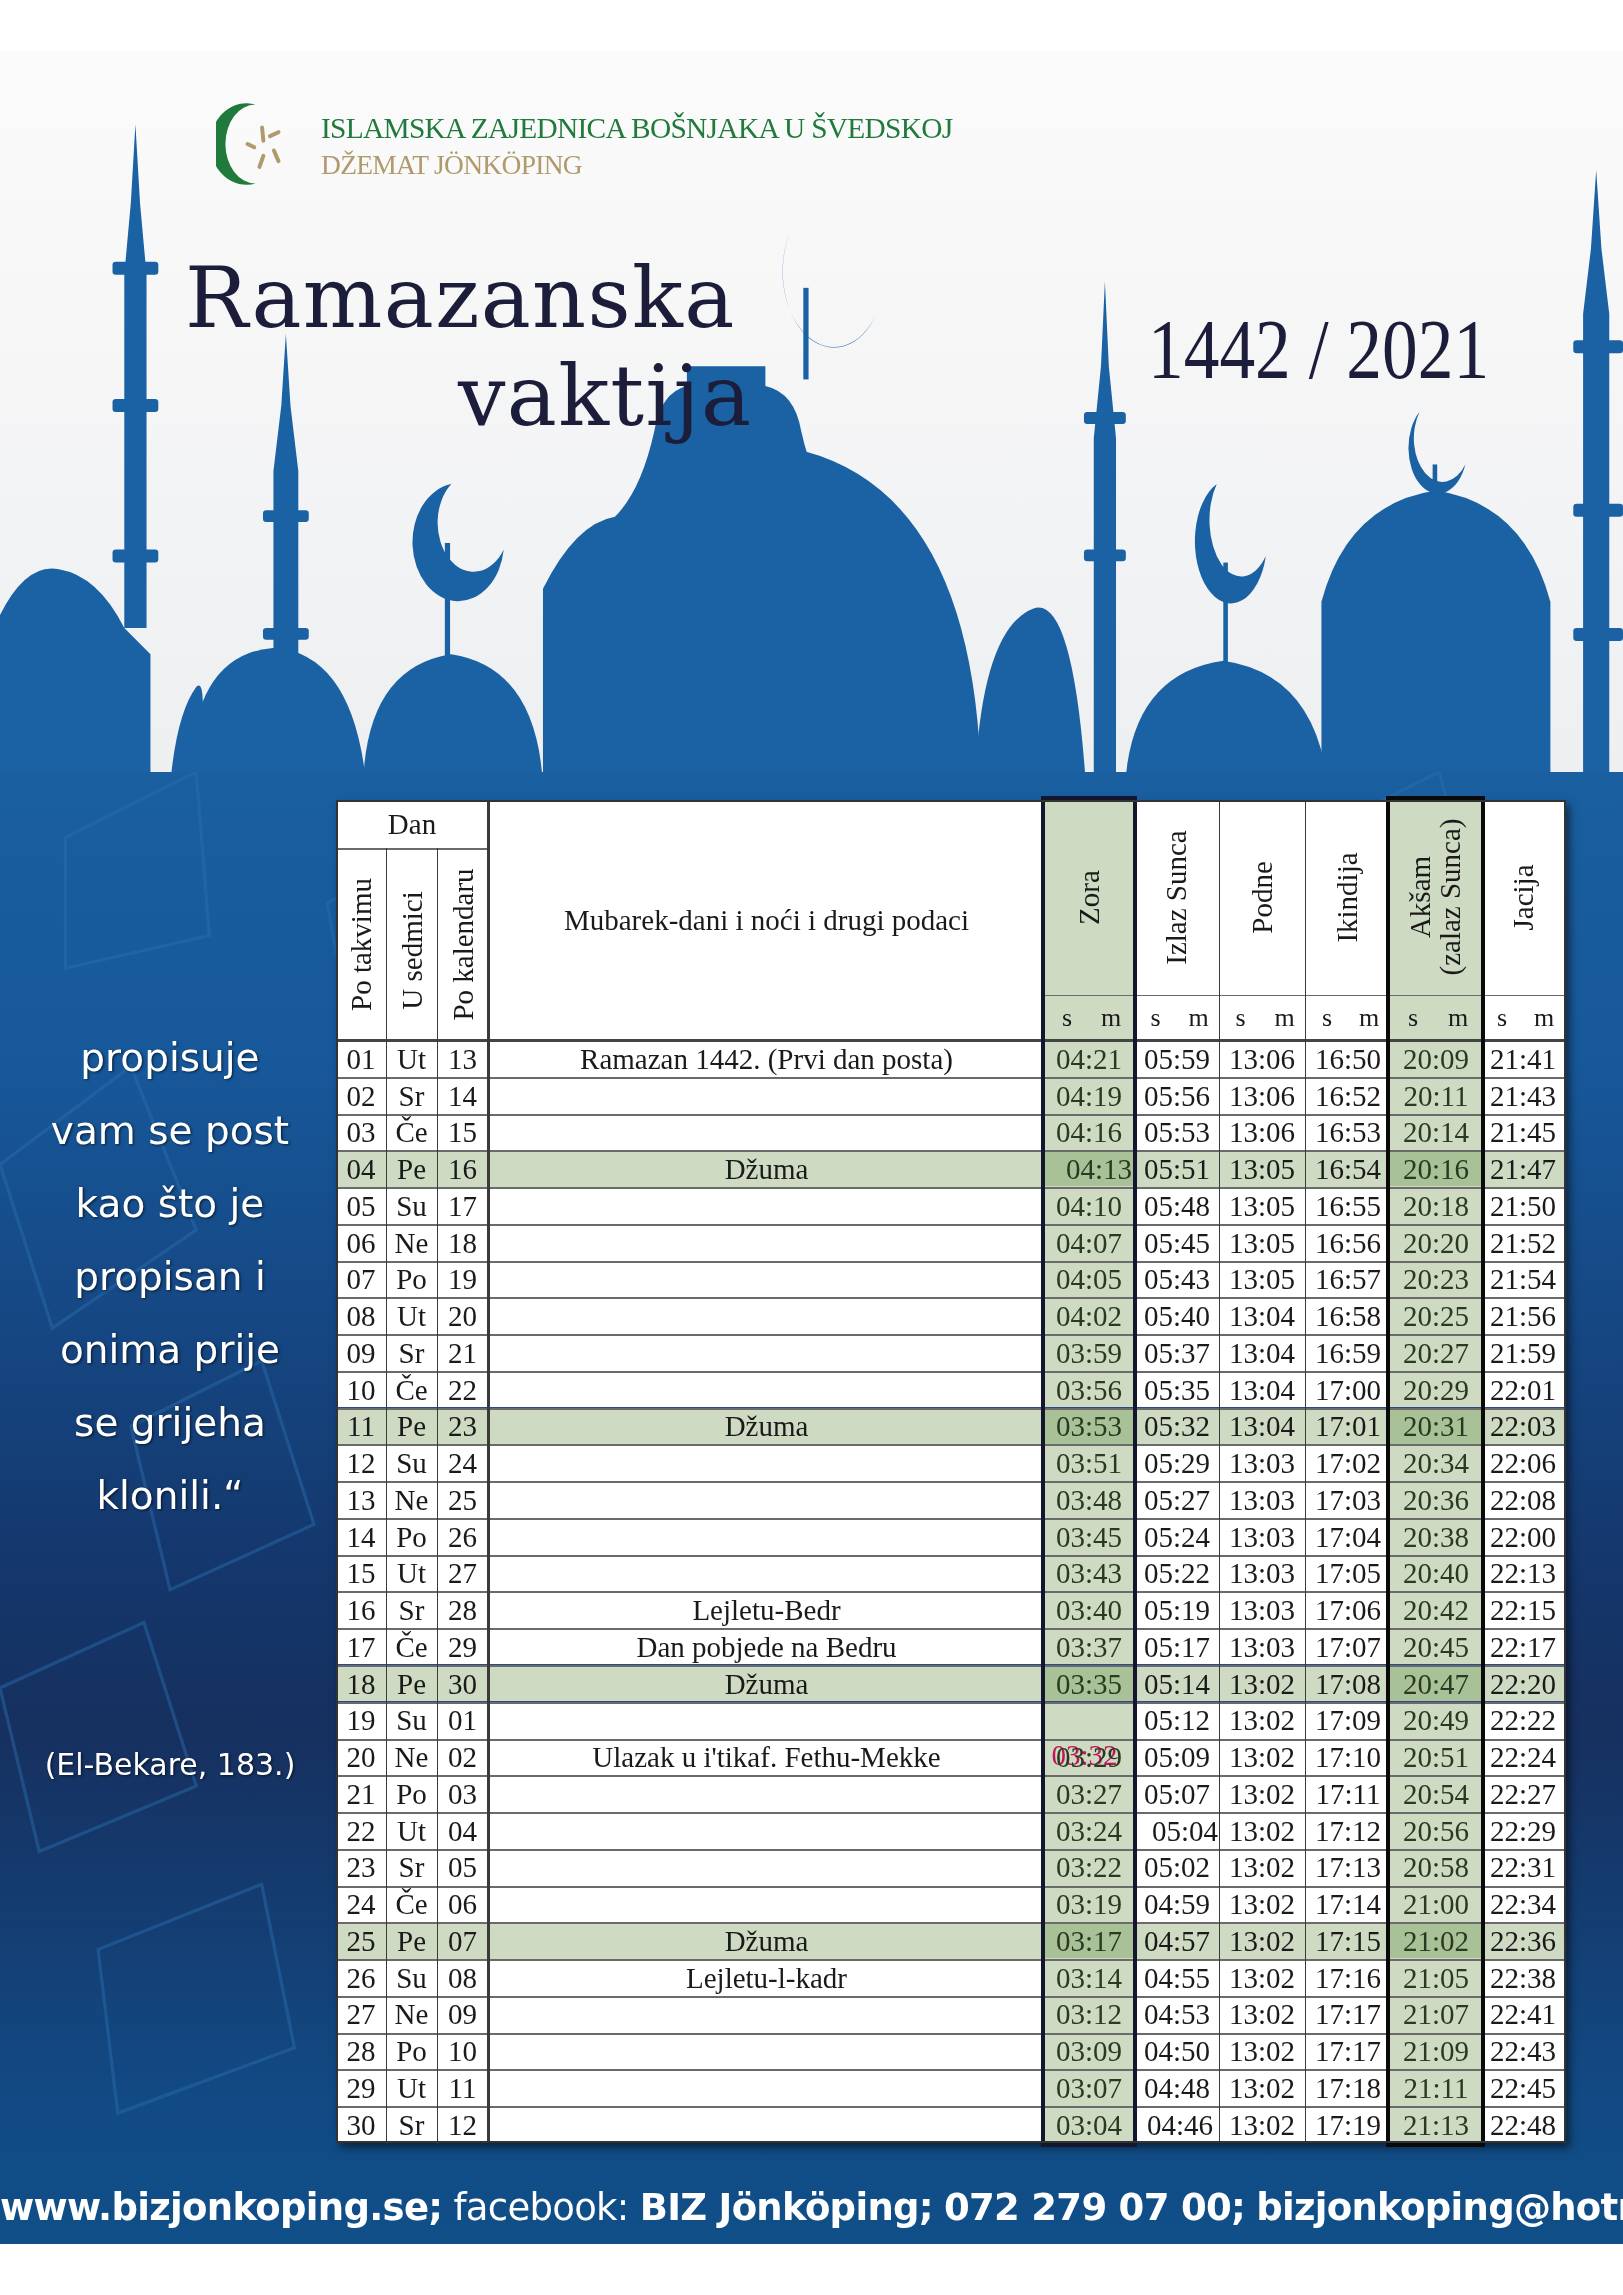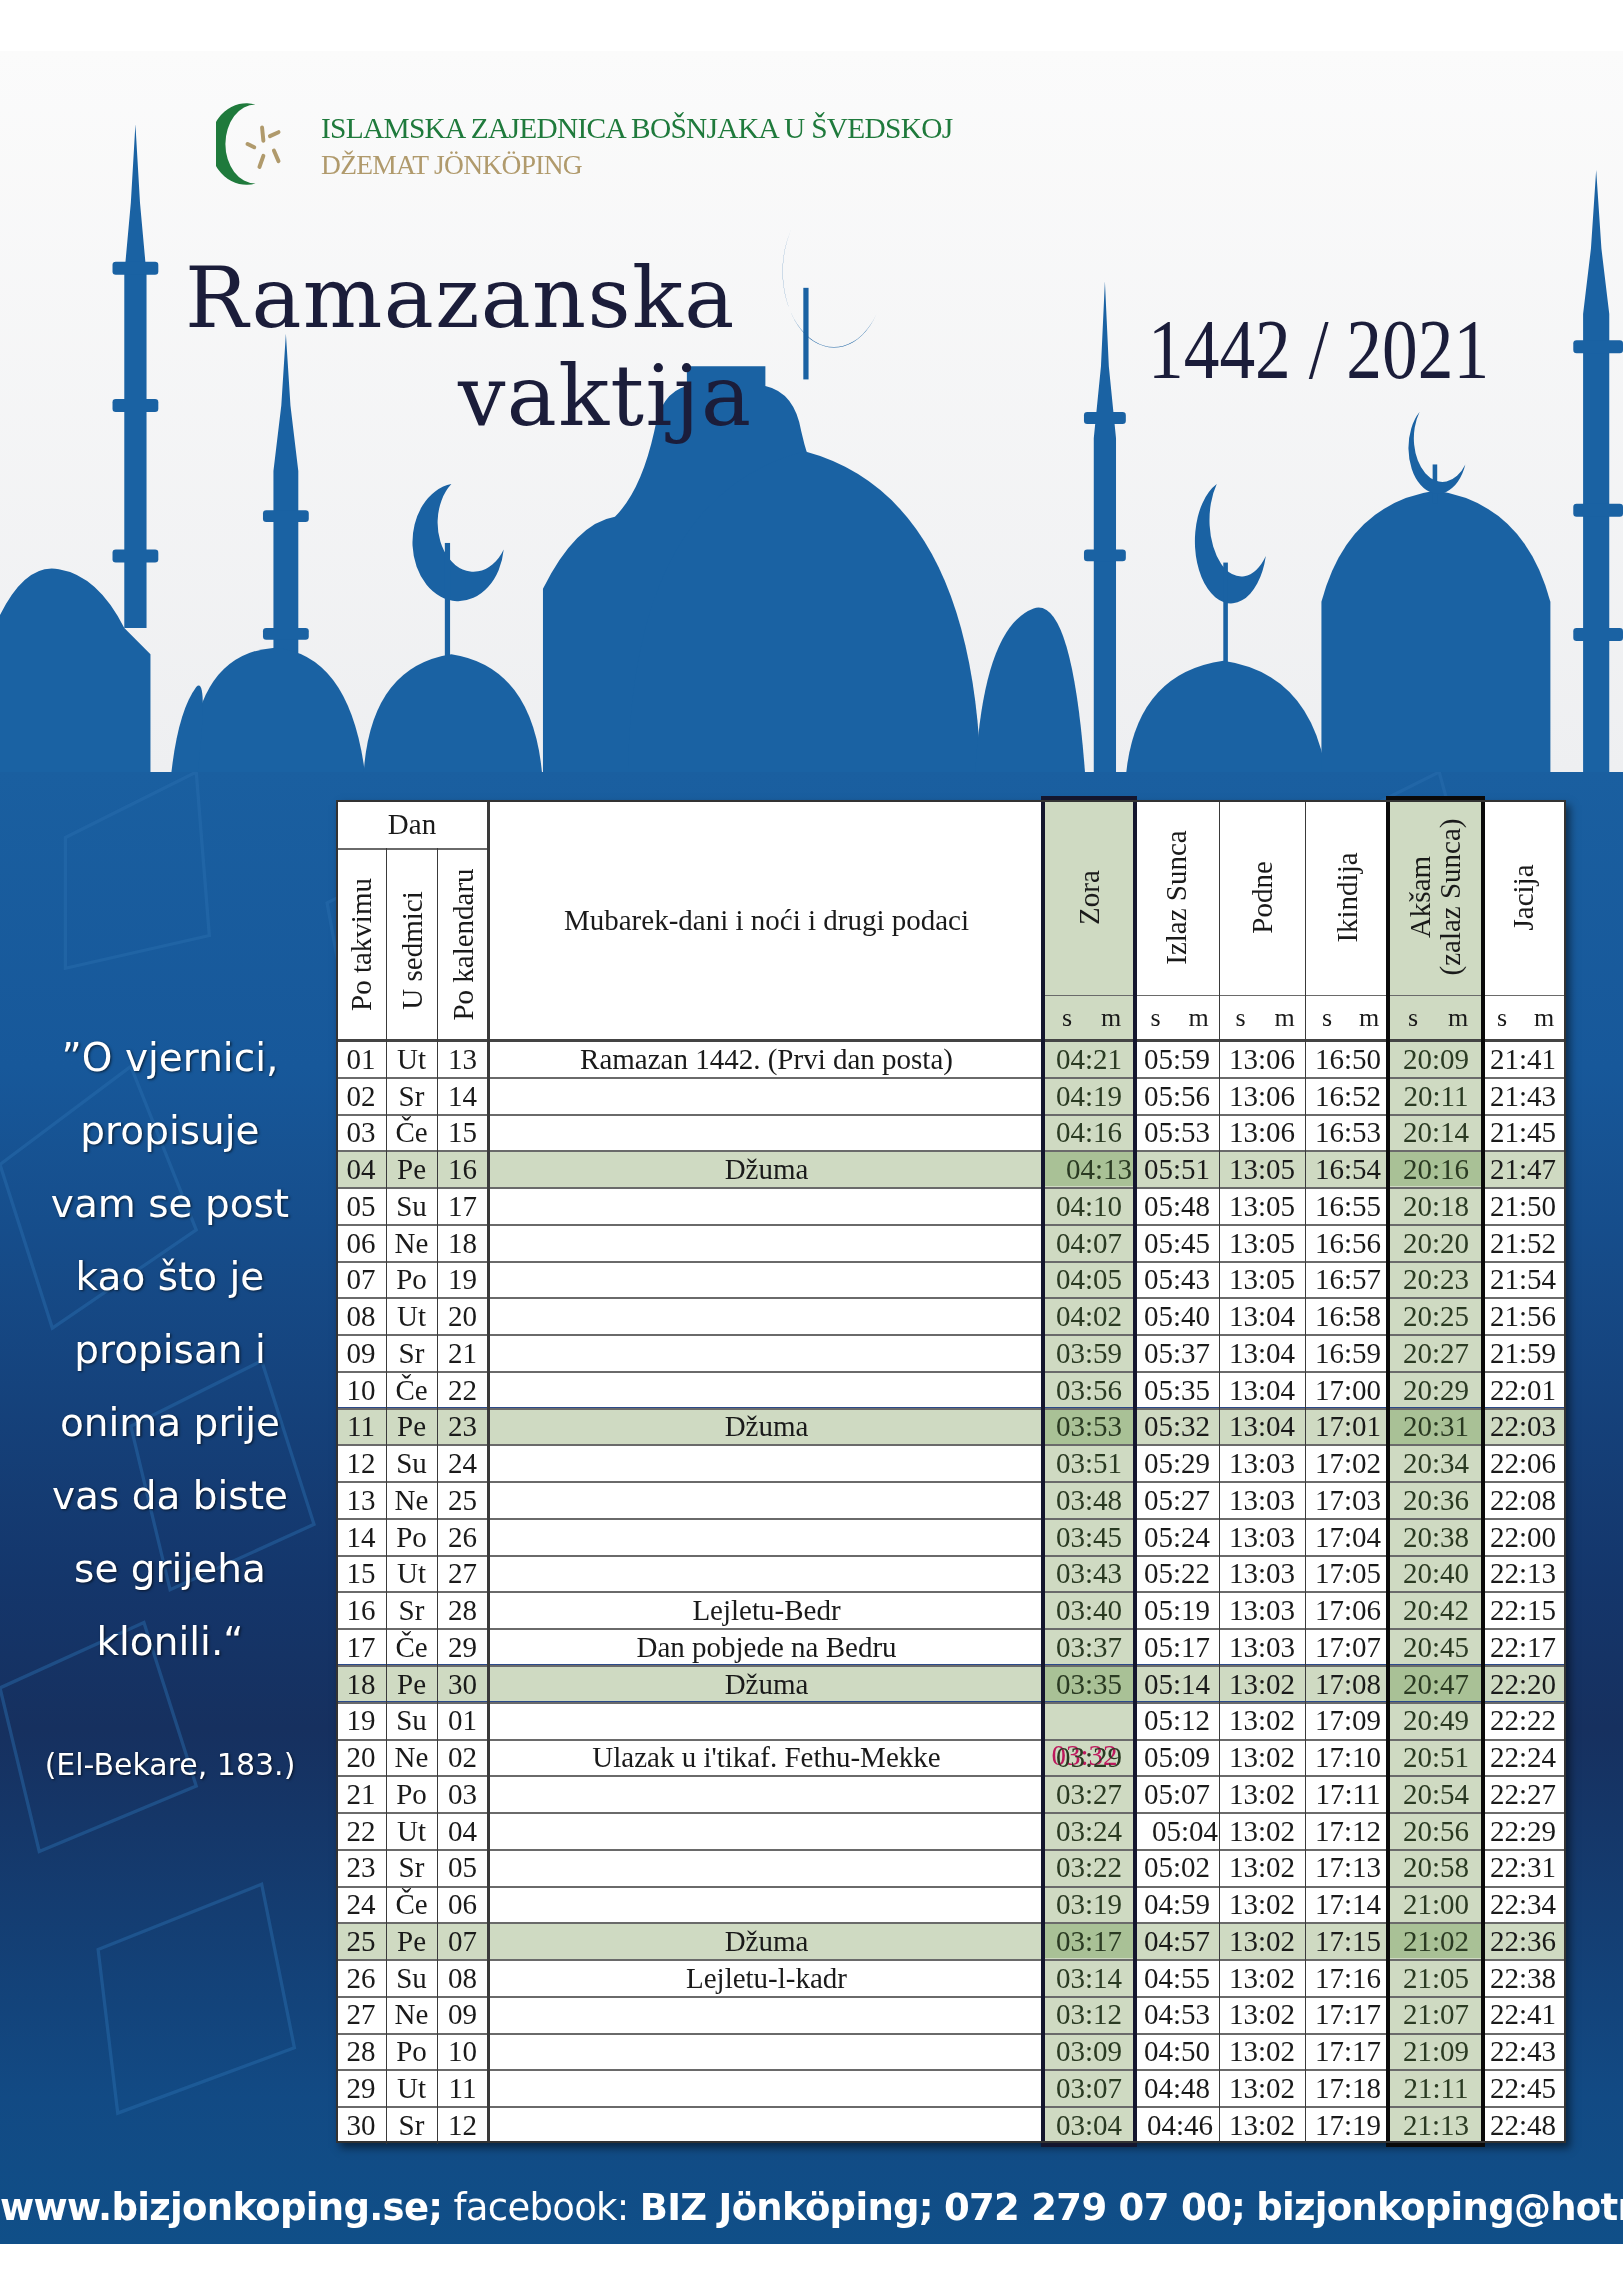--- a/index.html
+++ b/index.html
@@ -117,27 +117,25 @@
   </svg>
   <div class="logo-line1">ISLAMSKA ZAJEDNICA BOŠNJAKA U ŠVEDSKOJ</div>
   <div class="logo-line2">DŽEMAT JÖNKÖPING</div>
 </div>
 
 <div class="title1">Ramazanska</div>
 <div class="title2">vaktija</div>
 <div class="year">1442 / 2021</div>
 
 <div class="quote">
-  <div>”O vjernici,</div>
   <div>propisuje</div>
   <div>vam se post</div>
   <div>kao što je</div>
   <div>propisan i</div>
   <div>onima prije</div>
-  <div>vas da biste</div>
   <div>se grijeha</div>
   <div>klonili.“</div>
 </div>
 <div class="quote-ref">(El-Bekare, 183.)</div>
 
 <div class="tbl" id="tbl">
 
   <div class="cell" style="left:0;top:0;width:152px;height:48px;">Dan</div>
   <div class="cell" style="left:152px;top:0;width:557px;height:241px;">Mubarek-dani i noći i drugi podaci</div>
 <div class="green" style="position:absolute;left:709px;top:0;width:88px;height:1343px;"></div>

